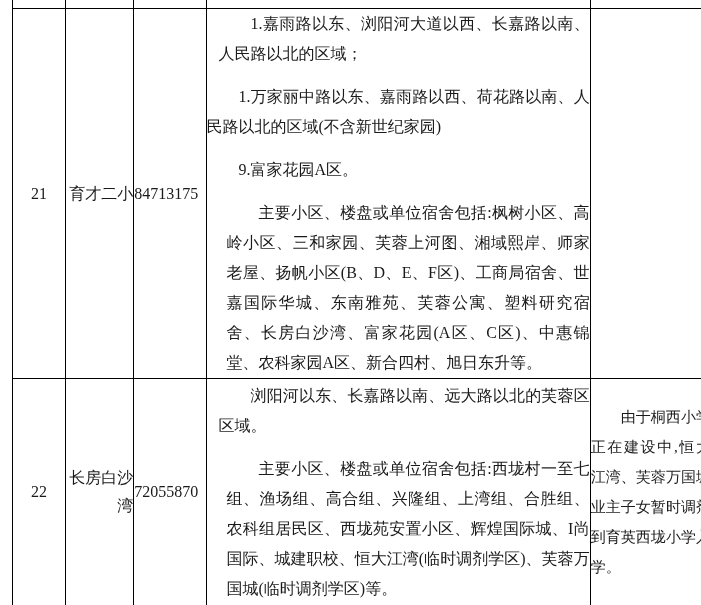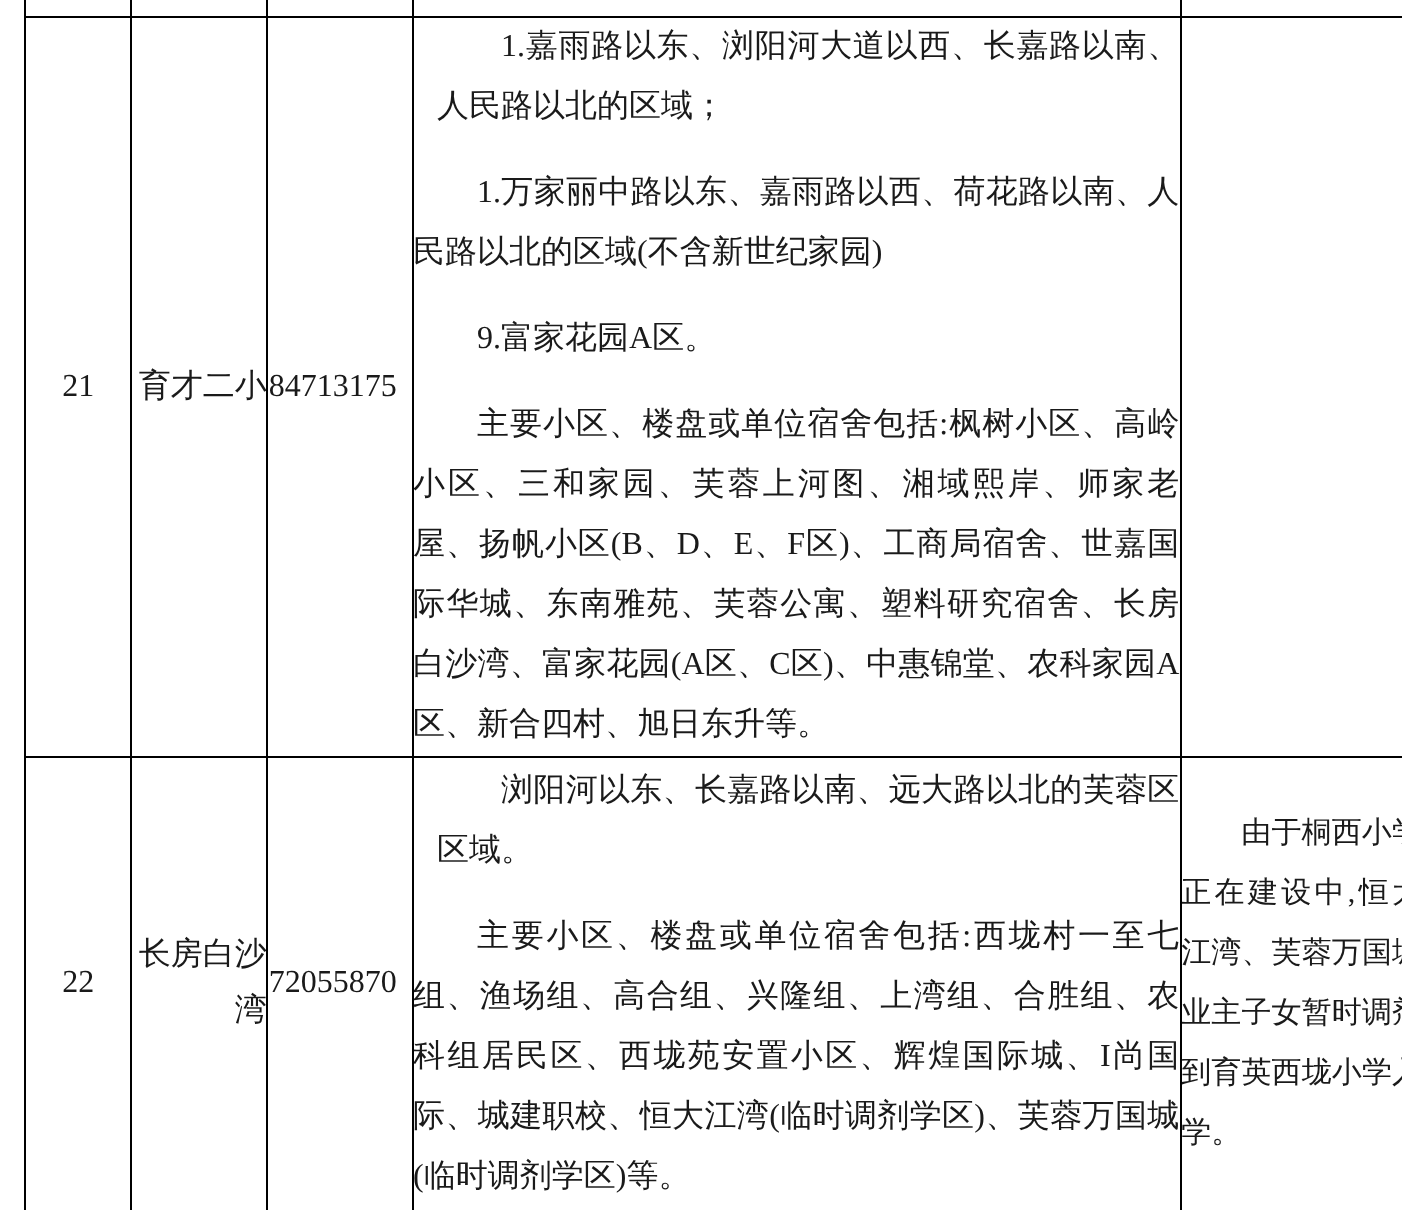--- a/index.html
+++ b/index.html
@@ -35,21 +35,21 @@
   tr.r-top    td { height: 45px; }
   tr.r-main1  td { height: 353px; }
   tr.r-main2  td { height: 226px; }
   .c-desc p {
     margin: 13px 0;
     line-height: 30px;
     text-indent: 2em;
     text-align: justify;
   }
   .c-desc p:first-child { margin-top: 0; padding-left: 12px; }
-  .c-desc p:last-child  { margin-bottom: 0; }
+  .c-desc p:last-child  { margin-bottom: 0; margin-left: 20px; }
   .c-note p {
     margin: 0;
     font-size: 15px;
     line-height: 30px;
     text-indent: 2em;
     text-align: justify;
   }
 </style>
 </head>
 <body>

